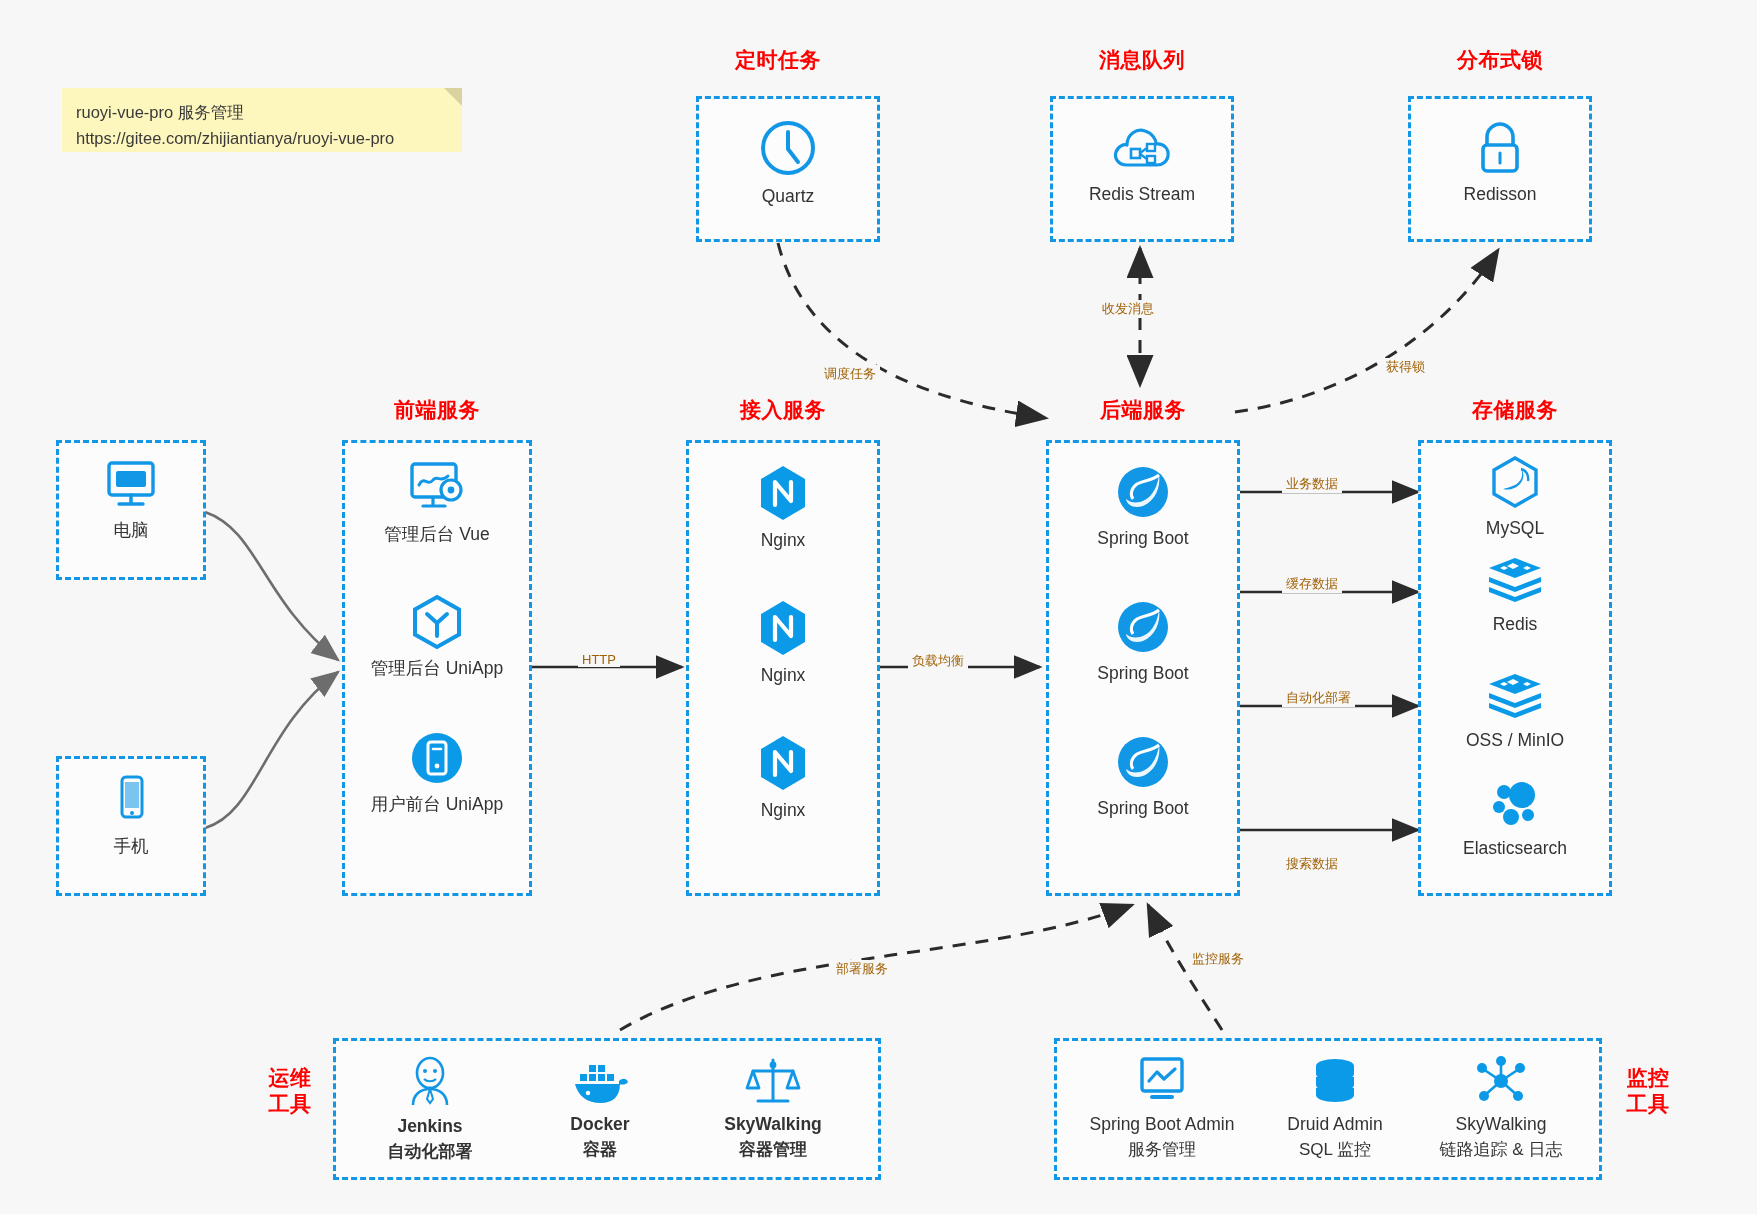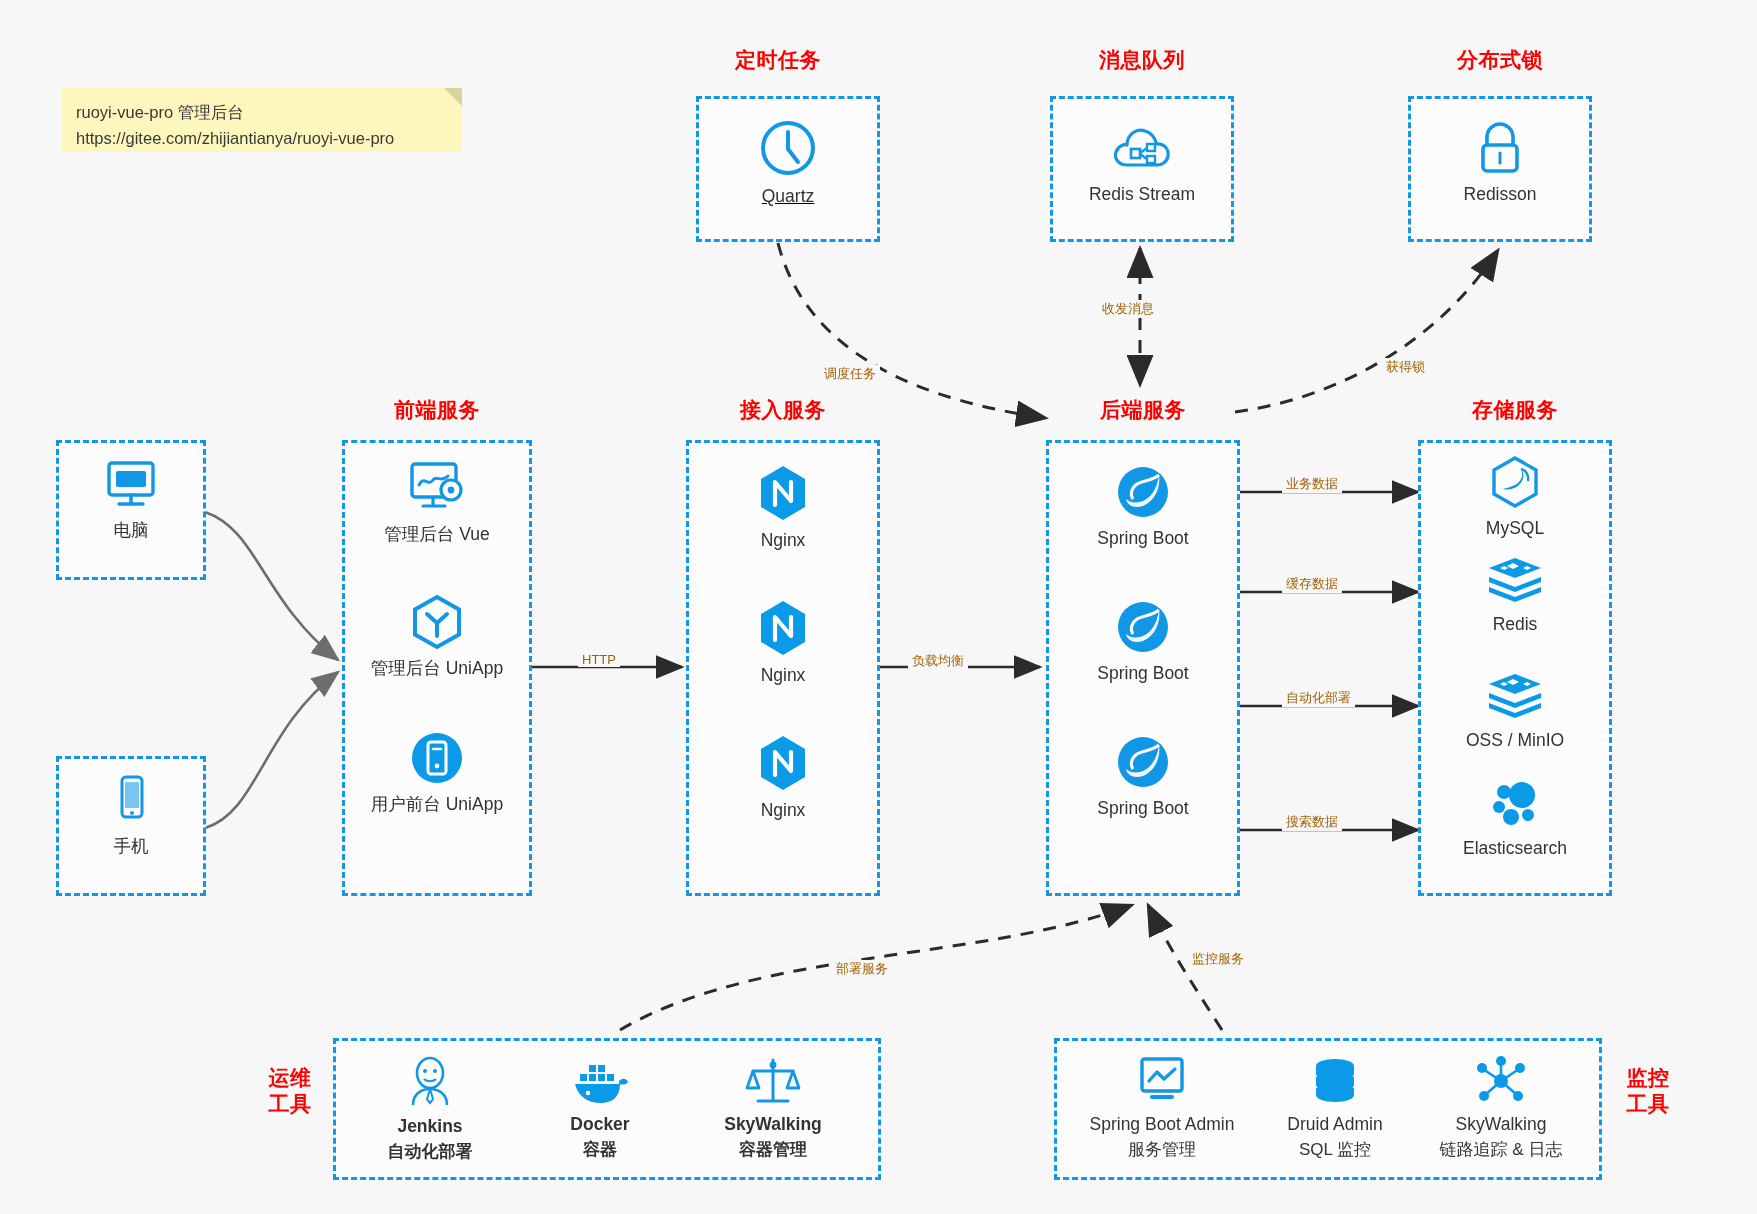--- a/index.html
+++ b/index.html
@@ -92,27 +92,27 @@
 
     <path d="M1235,412 C1340,398 1440,340 1498,250" fill="none" stroke="#2b2b2b" stroke-width="3" stroke-dasharray="13 10" marker-end="url(#ah)"></path>
 
     <path d="M620,1030 C760,948 980,962 1132,905" fill="none" stroke="#2b2b2b" stroke-width="3" stroke-dasharray="13 10" marker-end="url(#ah)"></path>
 
     <path d="M1222,1030 C1190,980 1170,950 1148,905" fill="none" stroke="#2b2b2b" stroke-width="3" stroke-dasharray="13 10" marker-end="url(#ah)"></path>
   </svg>
 
   <div class="note">
     <div class="fold"></div>
-    <div>ruoyi-vue-pro 管理后台</div>
+    <div>ruoyi-vue-pro 服务管理</div>
     <div>https://gitee.com/zhijiantianya/ruoyi-vue-pro</div>
   </div>
 
   <div class="gtitle" style="left:696px; top:46px; width:164px;">定时任务</div>
   <div class="dbox" style="left:696px; top:96px; width:184px; height:146px;">
-    <div class="node" style="left:0; top:18px; width:178px;text-decoration:underline;">
+    <div class="node" style="left:0; top:18px; width:178px;">
       <svg class="ico" width="62" height="62" viewBox="0 0 62 62">
         <circle cx="31" cy="31" r="25" fill="none" stroke="#1296e6" stroke-width="4"></circle>
         <path d="M31 15 L31 32 L41 45" fill="none" stroke="#1296e6" stroke-width="4" stroke-linecap="round" stroke-linejoin="round"></path>
       </svg>
       <div class="lbl">Quartz</div>
     </div>
   </div>
 
   <div class="gtitle" style="left:1052px; top:46px; width:180px;">消息队列</div>
   <div class="dbox" style="left:1050px; top:96px; width:184px; height:146px;">
@@ -259,21 +259,21 @@
         <path d="M45 12 C47 24 41 38 29 43 C20 46 13 42 12 36 C19 42 30 40 37 32 C42 26 44 19 45 12 Z" fill="#fff" opacity=".92"></path>
         <path d="M45 12 C38 18 30 17 23 21 C17 25 16 32 19 36" fill="none" stroke="#fff" stroke-width="3"></path>
       </svg>
       <div class="lbl">Spring Boot</div>
     </div>
   </div>
 
   <div class="elabel" style="left:1282px; top:475px;">业务数据</div>
   <div class="elabel" style="left:1282px; top:575px;">缓存数据</div>
   <div class="elabel" style="left:1282px; top:689px;">自动化部署</div>
-  <div class="elabel" style="left:1282px; top:813px;">搜索数据</div>
+  <div class="elabel" style="left:1282px; top:855px;">搜索数据</div>
 
   <div class="gtitle" style="left:1418px; top:396px; width:194px;">存储服务</div>
   <div class="dbox" style="left:1418px; top:440px; width:194px; height:456px;">
 
     <div class="node" style="left:0; top:12px; width:188px;">
       <svg class="ico" width="56" height="56" viewBox="0 0 56 56">
         <path d="M28 3 L49 15 L49 39 L28 51 L7 39 L7 15 Z" fill="none" stroke="#1296e6" stroke-width="3.4"></path>
         <path d="M16 34 C23 36 31 33 35 26 C37 22 37 17 34 14 C37 20 34 27 28 30 C24 32 19 33 16 34 Z" fill="#1296e6"></path>
         <path d="M34 14 C39 15 42 20 41 26" fill="none" stroke="#1296e6" stroke-width="2.4"></path>
       </svg>

